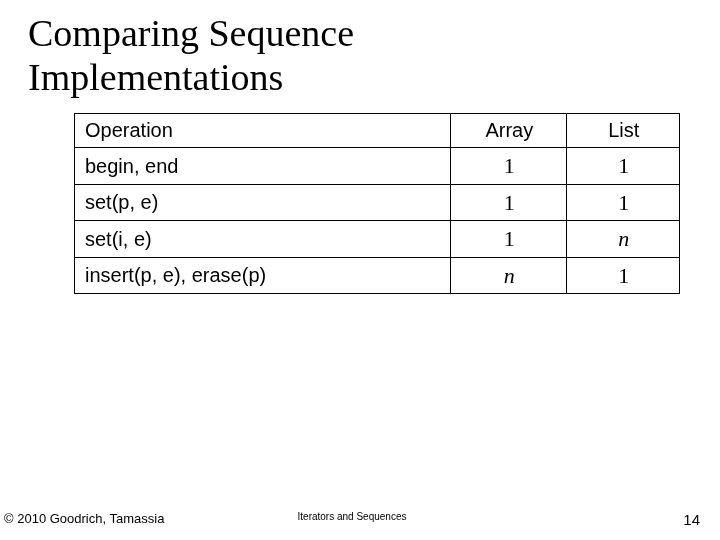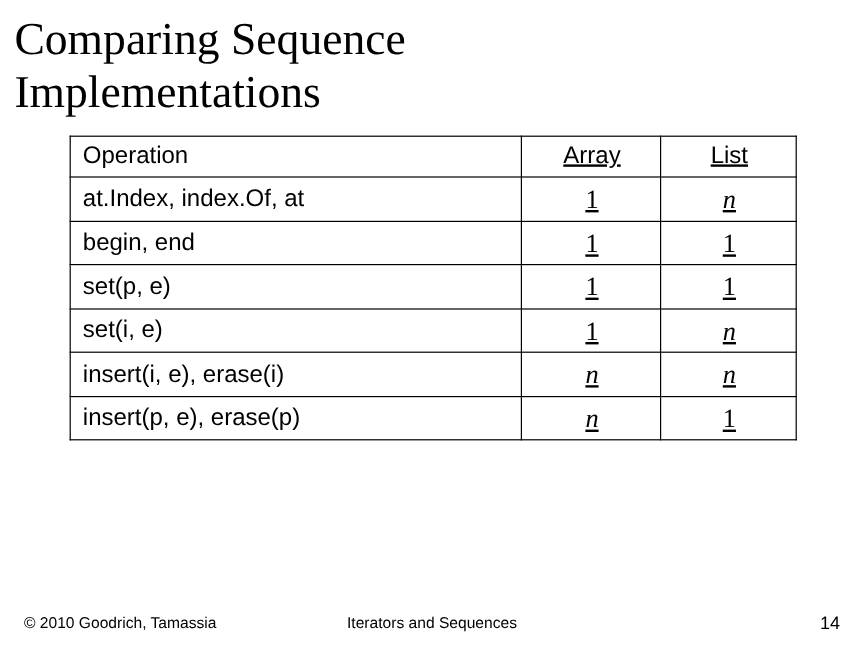--- a/index.html
+++ b/index.html
@@ -11,21 +11,21 @@
     font-family: Verdana, Geneva, sans-serif;
     color: #000;
     position: relative;
     overflow: hidden;
   }
   .slide {
     width: 720px;
     height: 540px;
     position: relative;
     box-sizing: border-box;
-    padding: 12px 28px 0 12px;
+    padding: 12px 28px 0 28px;
   }
   .title {
     font-family: "Comic Sans MS", "Comic Sans", cursive;
     font-size: 38px;
     line-height: 1.15;
     color: #000;
     margin: 0 0 14px 0;
     font-weight: 400;
   }
   .table-wrap {
@@ -44,49 +44,48 @@
     font-family: Verdana, Geneva, sans-serif;
     font-weight: 400;
   }
   th.op, td.op {
     text-align: left;
     width: 398px;
   }
   th.arr, td.arr, th.lst, td.lst {
     text-align: center;
     width: 104px;
-    text-decoration: underline;
   }
   td.arr, td.lst {
     font-family: "Times New Roman", Times, serif;
     font-size: 22px;
   }
   .ital {
     font-style: italic;
   }
   .footer {
     position: absolute;
     bottom: 14px;
-    left: 20px;
+    left: 4px;
     right: 20px;
     font-size: 14px;
     color: #000;
     display: flex;
     align-items: baseline;
   }
   .copyright {
     font-family: Verdana, Geneva, sans-serif;
     font-size: 13px;
   }
   .footer-center {
     position: absolute;
     left: 50%;
     transform: translateX(-50%);
     font-family: Verdana, Geneva, sans-serif;
-    font-size: 13px;
+    font-size: 10px;
   }
   .page-num {
     position: absolute;
     right: 0;
     font-family: Verdana, Geneva, sans-serif;
     font-size: 15px;
     text-align: right;
   }
 </style>
 </head>
@@ -103,42 +102,32 @@
     <table>
       <thead>
         <tr>
           <th class="op">Operation</th>
           <th class="arr">Array</th>
           <th class="lst">List</th>
         </tr>
       </thead>
       <tbody>
           <tr>
-            <td class="op">at.Index, index.Of, at</td>
-            <td class="arr">1</td>
-            <td class="lst ital">n</td>
-          </tr>
-          <tr>
             <td class="op">begin, end</td>
             <td class="arr">1</td>
             <td class="lst">1</td>
           </tr>
           <tr>
             <td class="op">set(p, e)</td>
             <td class="arr">1</td>
             <td class="lst">1</td>
           </tr>
           <tr>
             <td class="op">set(i, e)</td>
             <td class="arr">1</td>
-            <td class="lst ital">n</td>
-          </tr>
-          <tr>
-            <td class="op">insert(i, e), erase(i)</td>
-            <td class="arr ital">n</td>
             <td class="lst ital">n</td>
           </tr>
           <tr>
             <td class="op">insert(p, e), erase(p)</td>
             <td class="arr ital">n</td>
             <td class="lst">1</td>
           </tr>
         </tbody>
     </table>
   </div>

